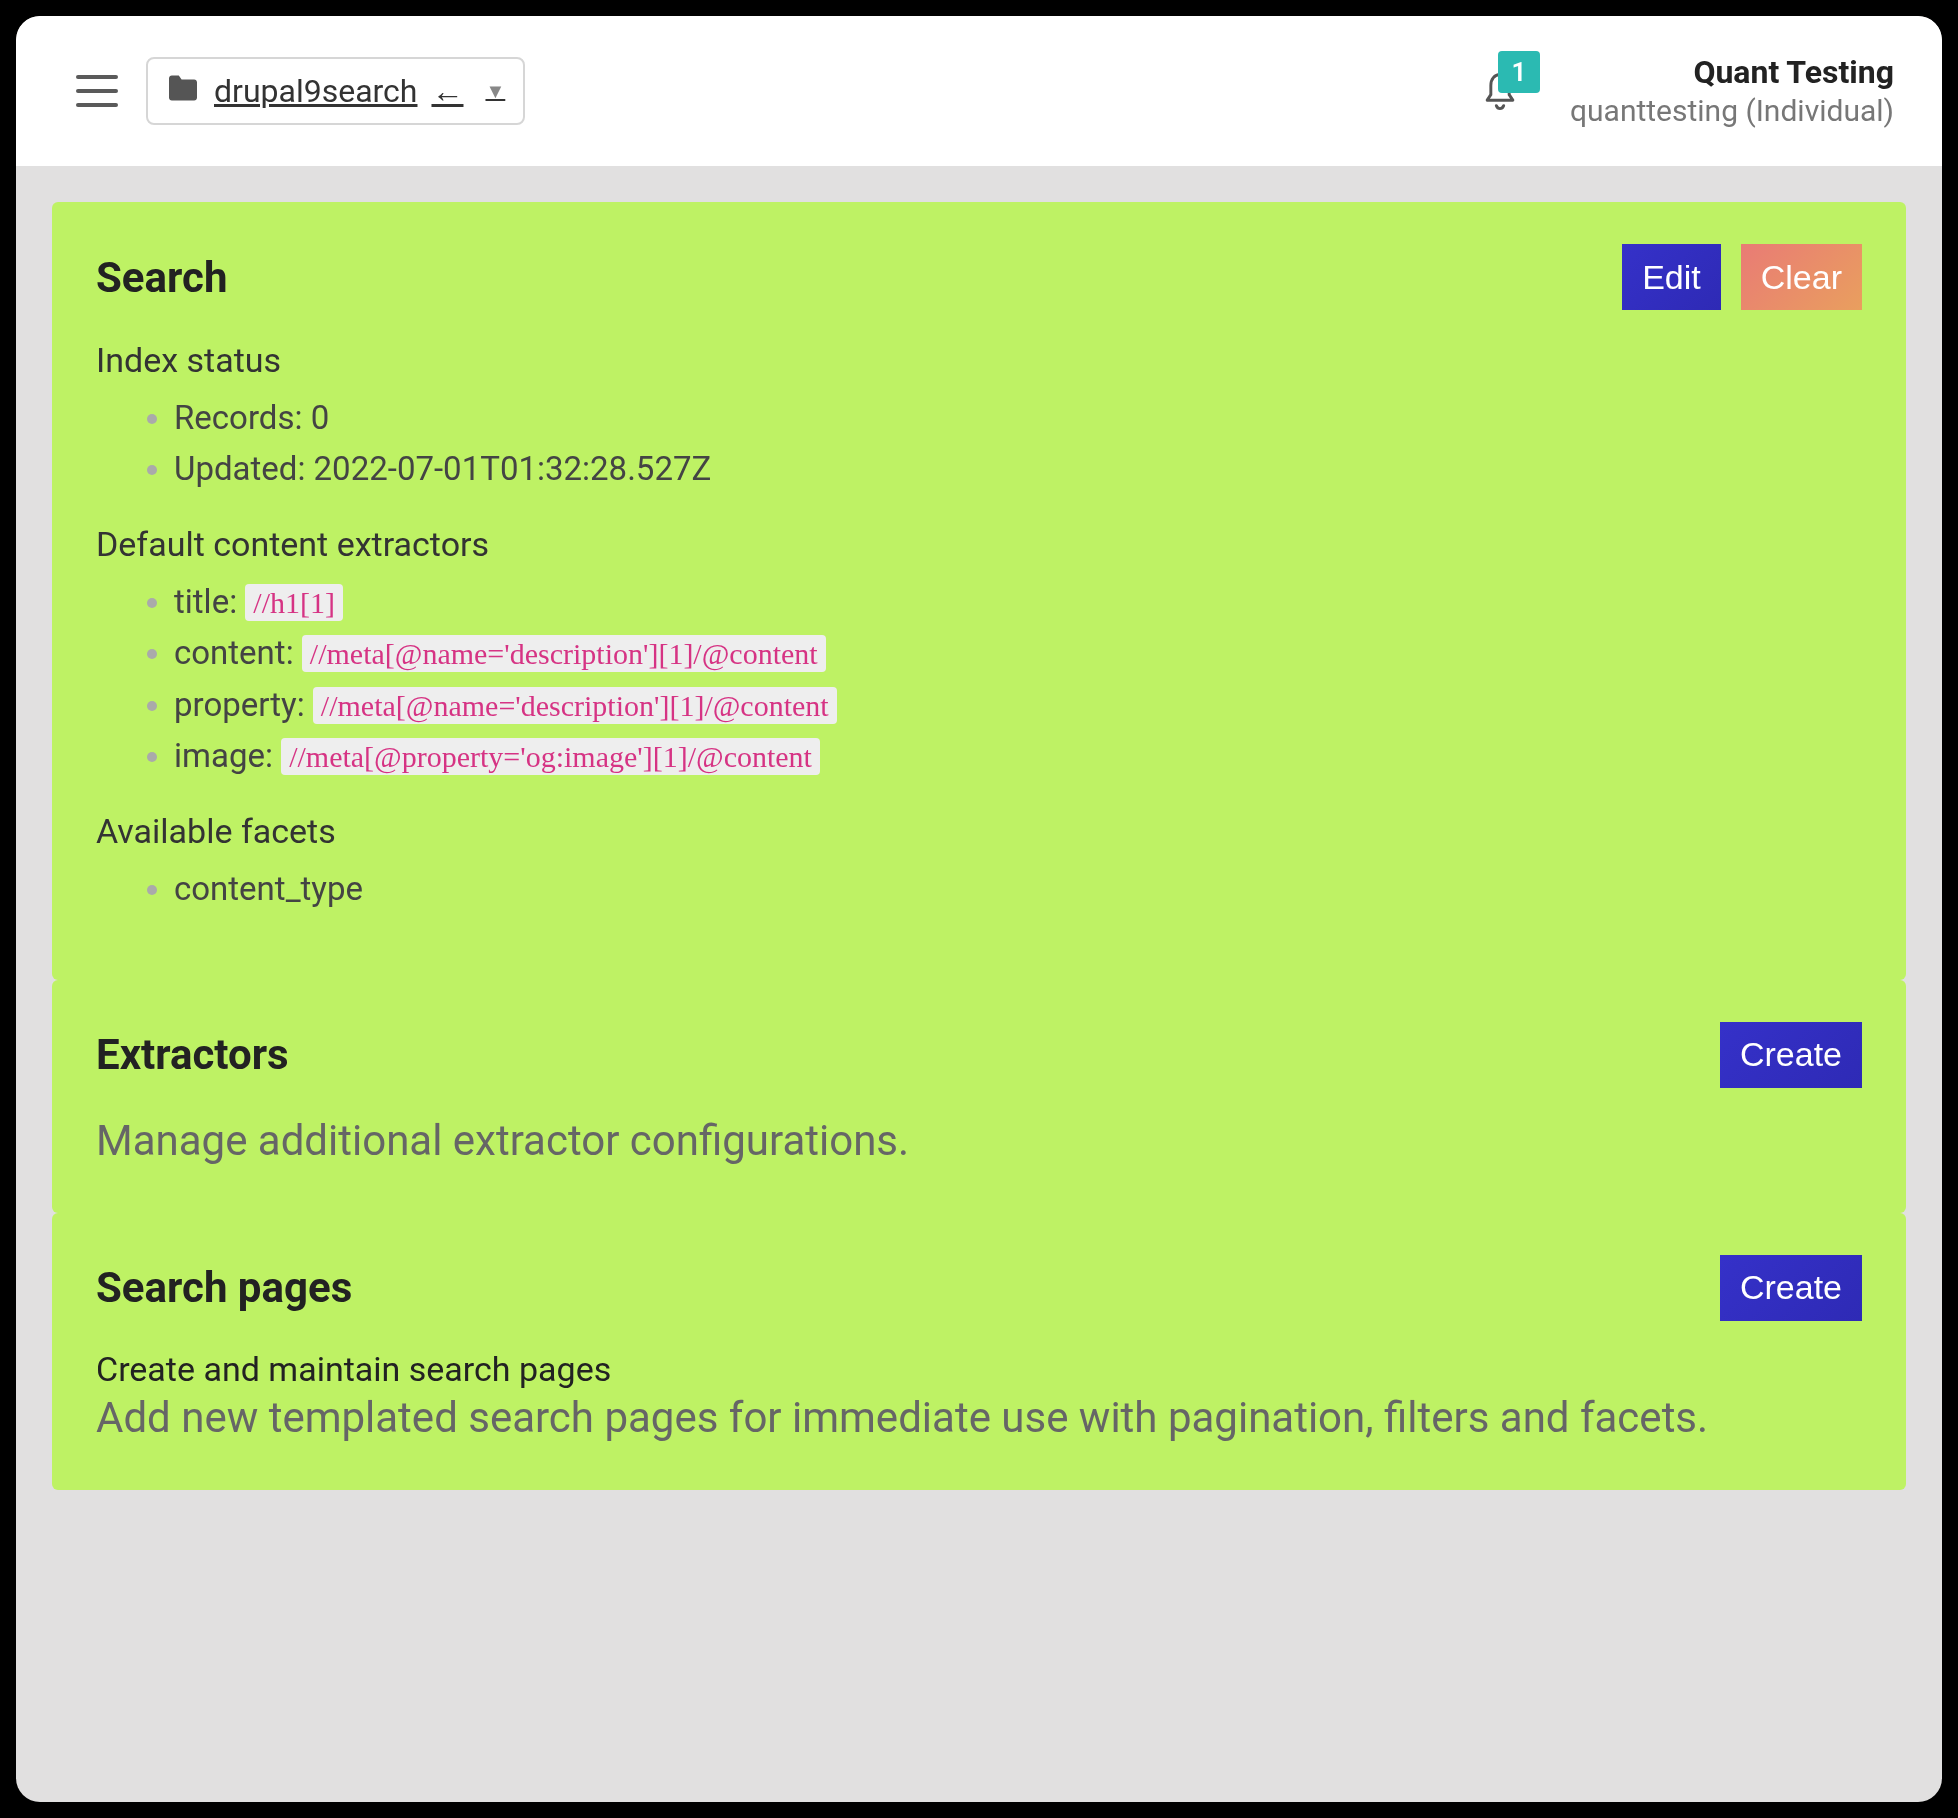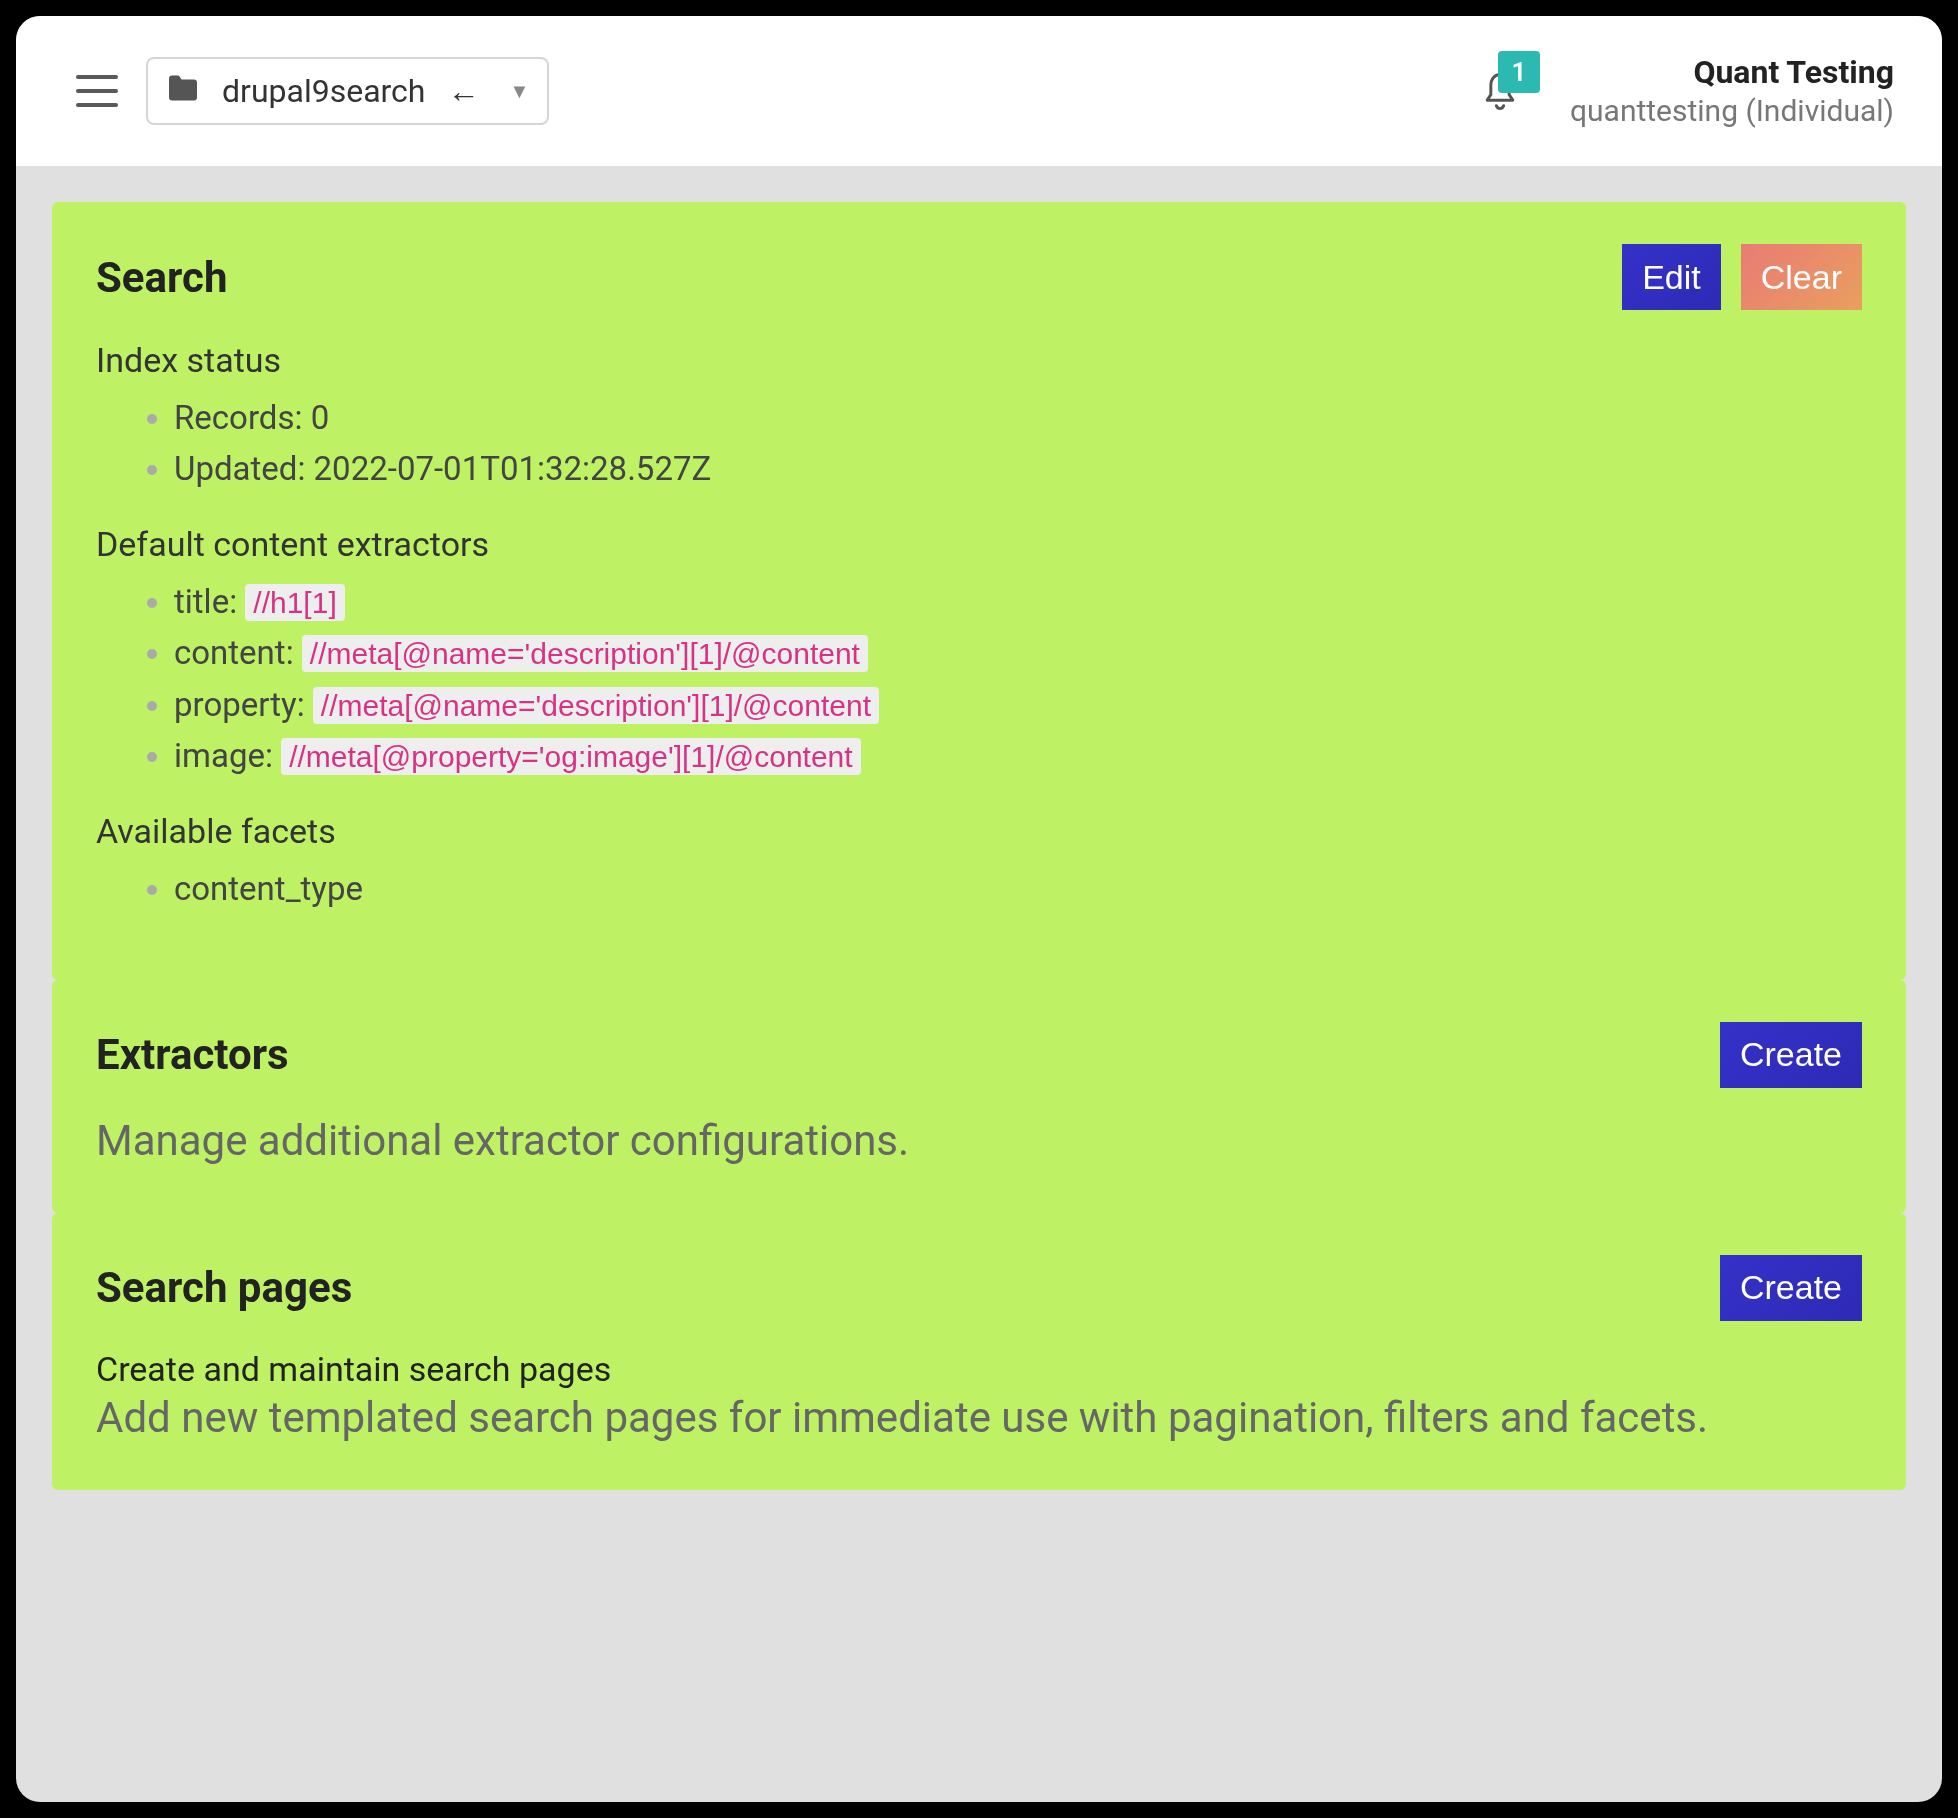--- a/index.html
+++ b/index.html
@@ -47,24 +47,25 @@
     background: #5a5a5a;
     border-radius: 2px;
   }
   .project-select {
     height: 68px;
     border: 2px solid #d6d6d6;
     border-radius: 8px;
     display: flex;
     align-items: center;
     padding: 0 18px;
-    gap: 22px;
+    gap: 14px;
     cursor: pointer;
     color: #333;
     font-size: 32px;
+    text-decoration: underline;
   }
   .project-select .caret {
     font-size: 20px;
     color: #888;
     margin-left: 8px;
   }
   .topbar-right {
     margin-left: auto;
     display: flex;
     align-items: center;
@@ -156,21 +157,21 @@
   }
   ul.list li {
     font-size: 33px;
     color: #444;
     line-height: 1.55;
   }
   ul.list li::marker { color: #aaa; }
   .code {
     background: #eee;
     color: #d63384;
-    font-family: Liberation Sans, sans-serif;
+    font-family: Liberation Serif, serif;
     font-size: 30px;
     padding: 2px 8px;
     border-radius: 4px;
   }
   .desc {
     font-size: 42px;
     color: #666;
     margin: 26px 0 0 0;
   }
   .desc-strong {

